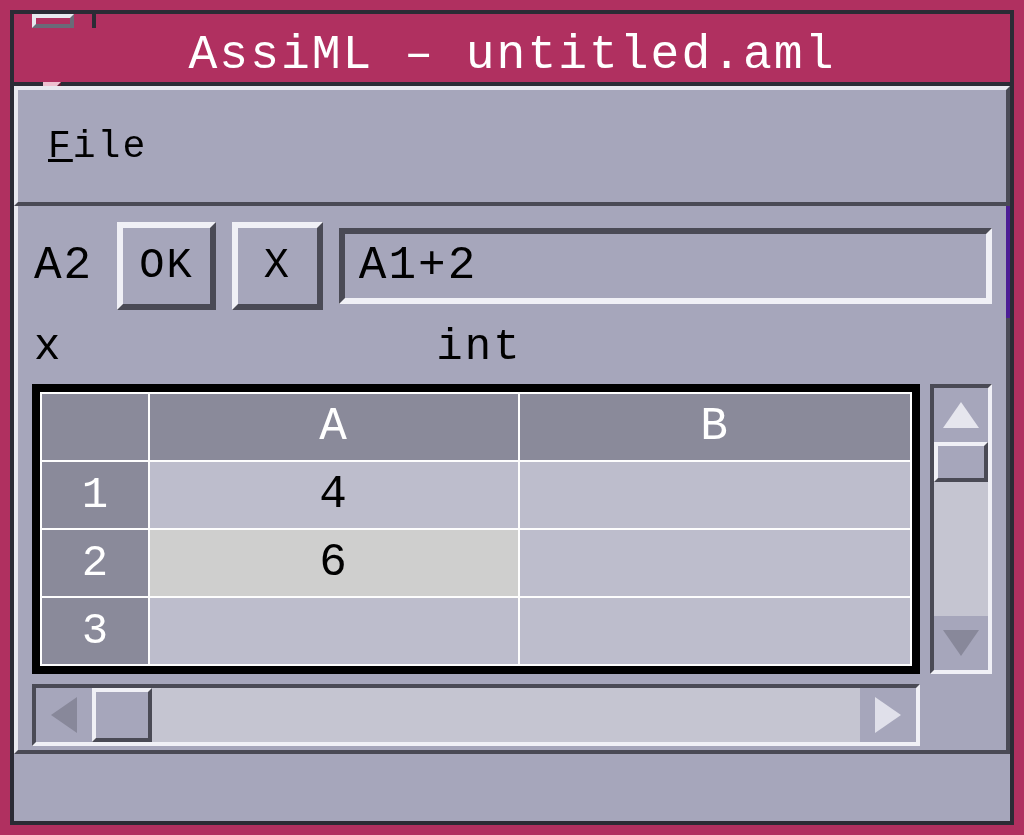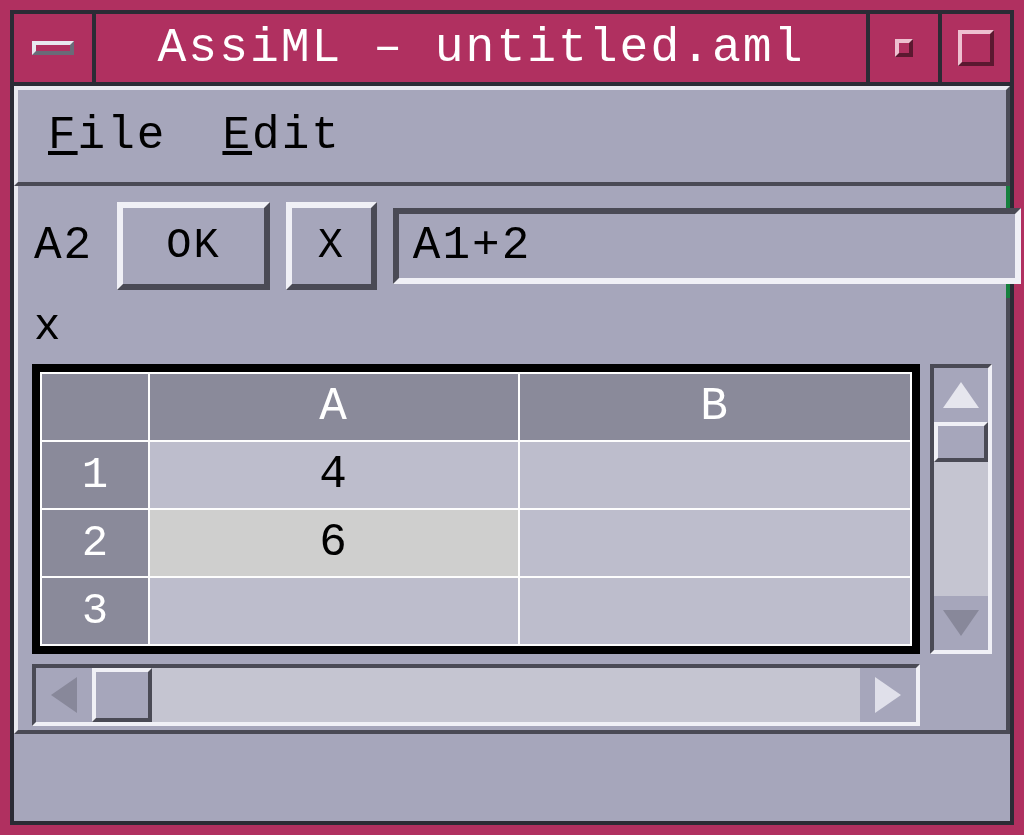--- a/index.html
+++ b/index.html
@@ -34,20 +34,21 @@
   
   .titlebar {
     height: 72px;
     background: #b03060;
     display: flex;
     align-items: stretch;
     color: #ffffff;
     font-size: 48px;
     font-weight: 300;
     border-bottom: 4px solid #2b2b35;
+    flex-direction: column;
   }
   .titlebar .sysmenu {
     width: 82px;
     display: flex;
     align-items: center;
     justify-content: center;
     border-right: 4px solid #2b2b35;
   }
   .titlebar .sysmenu .dash {
     width: 42px;
@@ -88,64 +89,64 @@
     border-top-color:#eec0d0;
     border-left-color:#eec0d0;
     border-right-color:#5b1830;
     border-bottom-color:#5b1830;
     background:#b03060;
   }
 
   
   .menubar {
     background: #a6a6bb;
-    height: 100px;
+    height: 120px;
     display:flex;
     align-items:center;
     padding: 0 20px 0 30px;
     border-top: 4px solid #e8e8ef;
     border-left: 4px solid #e8e8ef;
     border-right: 4px solid #4a4a55;
     border-bottom: 4px solid #4a4a55;
-    font-size: 46px;
+    font-size: 38px;
     color: #000;
     gap: 56px;
     letter-spacing: 2px;
   }
   .menubar .item { cursor: default; }
   .menubar .item .ul { text-decoration: underline; }
   .menubar .spacer { flex:1; }
 
   
   .formularow {
     background: #a6a6bb;
     display:flex;
     align-items:center;
     padding: 16px 14px 8px 14px;
     gap: 16px;
     border-left: 4px solid #e8e8ef;
-    border-right: 4px solid #15803d;
+    border-right: 4px solid #4c1d95;
   }
   .cellref {
     font-size: 46px;
     color:#000;
     padding: 0 8px 0 2px;
     letter-spacing:2px;
   }
   .btn3d {
     background:#a6a6bb;
     border: 6px solid;
     border-top-color:#f0f0f6;
     border-left-color:#f0f0f6;
     border-right-color:#4a4a55;
     border-bottom-color:#4a4a55;
     font-family: inherit;
     font-size: 42px;
     color:#000;
-    padding: 14px 43px;
+    padding: 14px 16px;
     cursor:pointer;
     letter-spacing:2px;
   }
   .btn3d.small { padding: 14px 26px; }
   .formula-input {
     flex:1;
     background:#a6a6bb;
     border: 6px solid;
     border-top-color:#4a4a55;
     border-left-color:#4a4a55;
@@ -332,33 +333,33 @@
       <div class="btn">
         <div class="dot"></div>
       </div>
       <div class="btn">
         <div class="sq"></div>
       </div>
     </div>
 
     <div class="menubar">
       <span class="item"><span class="ul">F</span><span>ile</span></span>
-      <span class="item"><span class="ul">E</span><span>dit</span></span>
       <span class="spacer"></span>
     </div>
 
     <div class="formularow">
       <span class="cellref">A2</span>
       <button class="btn3d">OK</button>
       <button class="btn3d small">X</button>
       <input class="formula-input" value="A1+2" style="">
     </div>
 
     <div class="typerow">
       <span class="left">x</span>
+      <span class="mid">int</span>
     </div>
 
     <div class="gridwrap">
       <div class="sheet">
         <table class="grid">
           <tbody>
               <tr>
             <th class="corner"></th>
             <th class="colhead">A</th>
             <th class="colhead">B</th>

